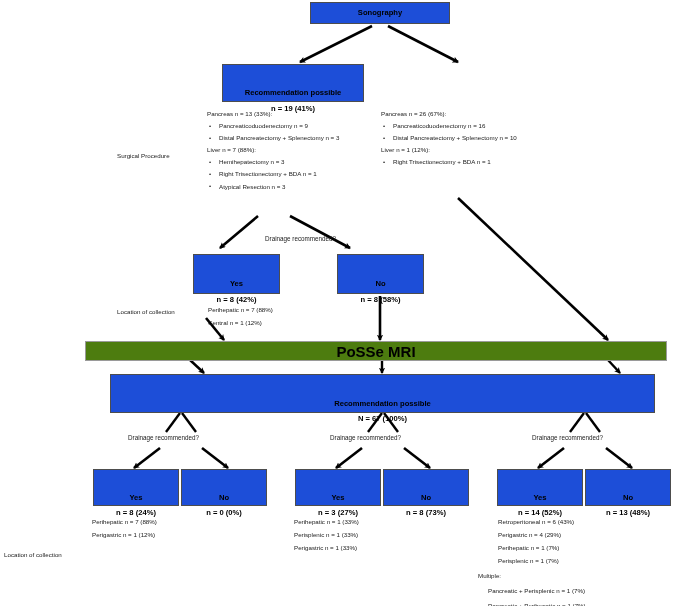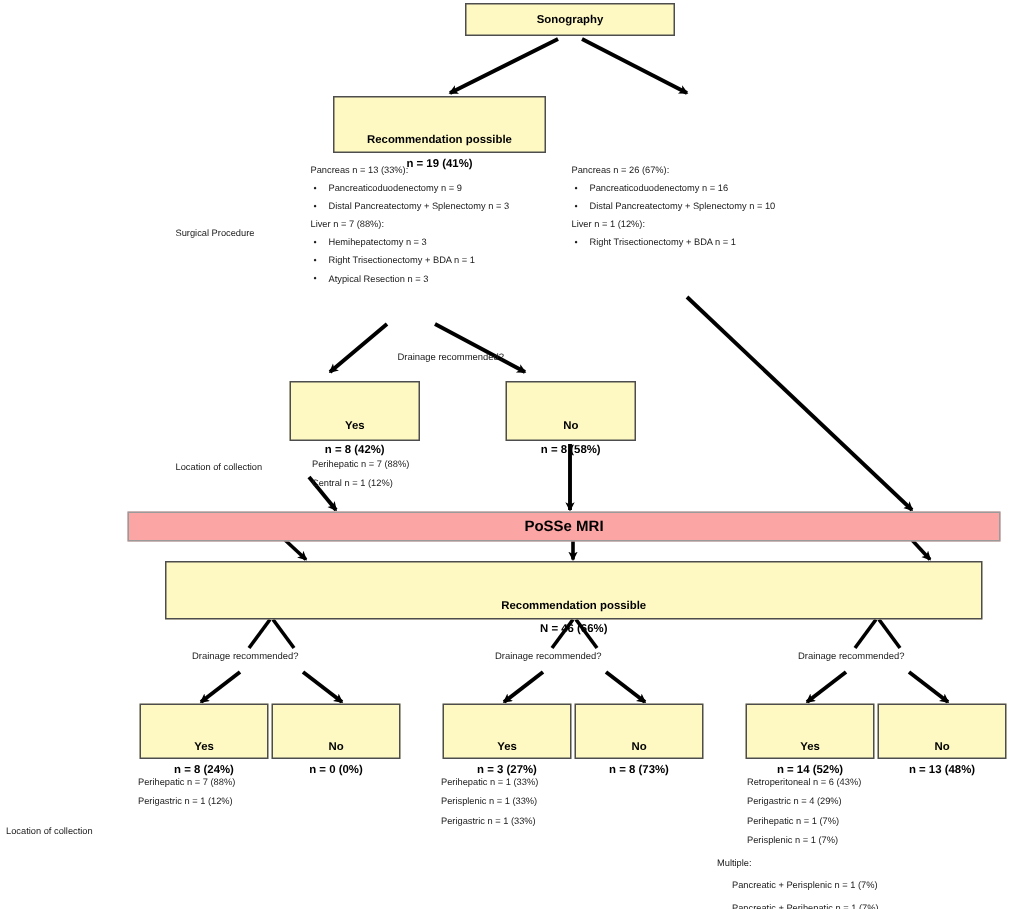--- a/index.html
+++ b/index.html
@@ -15,44 +15,44 @@
     position: relative;
     width: 676px;
     height: 606px;
     overflow: hidden;
     background: #ffffff;
   }
   .box {
     position: absolute;
     box-sizing: border-box;
     border: 1px solid #4d4d4d;
-    background: #fef9c3;
+    background: #1d4ed8;
     display: flex;
     flex-direction: column;
     align-items: center;
     justify-content: center;
     text-align: center;
     font-weight: bold;
     font-size: 7.6px;
     line-height: 1.35;
     color: #000;
   }
   .box .l1 { display:block;margin-top:36px; }
   .box .l2 { display:block; margin-top: 5px; text-align: center; }
   .box.single .l1 { margin: 0; }
   .bar {
     position: absolute;
     box-sizing: border-box;
     border: 1px solid #9a9a9a;
-    background: #fca5a5;
+    background: #4d7c0f;
     display: flex;
     align-items: center;
     justify-content: center;
     font-weight: bold;
-    font-size: 10px;
+    font-size: 15px;
     color: #000;
   }
   .label {
     position: absolute;
     font-size: 6.2px;
     color: #1a1a1a;
     white-space: nowrap;
   }
   .qlabel {
     position: absolute;
@@ -176,21 +176,21 @@
     <span class="hdr">Perihepatic n = 7 (88%)</span>
     <span class="hdr">Central n = 1 (12%)</span>
   </div>
 
   <div class="bar" style="left:85px; top:341px; width:582px; height:20px;">
     <span>PoSSe MRI</span>
   </div>
 
   <div class="box" style="left:110px; top:374px; width:545px; height:39px;">
     <span class="l1">Recommendation possible</span>
-    <span class="l2">N = 46 (66%)</span>
+    <span class="l2">N = 67 (100%)</span>
   </div>
 
   <div class="qlabel" style="left:128px; top:434px;">Drainage recommended?</div>
   <div class="qlabel" style="left:330px; top:434px;">Drainage recommended?</div>
   <div class="qlabel" style="left:532px; top:434px;">Drainage recommended?</div>
 
   <div class="box" style="left:93px; top:469px; width:86px; height:37px;">
     <span class="l1">Yes</span>
     <span class="l2">n = 8 (24%)</span>
   </div>

